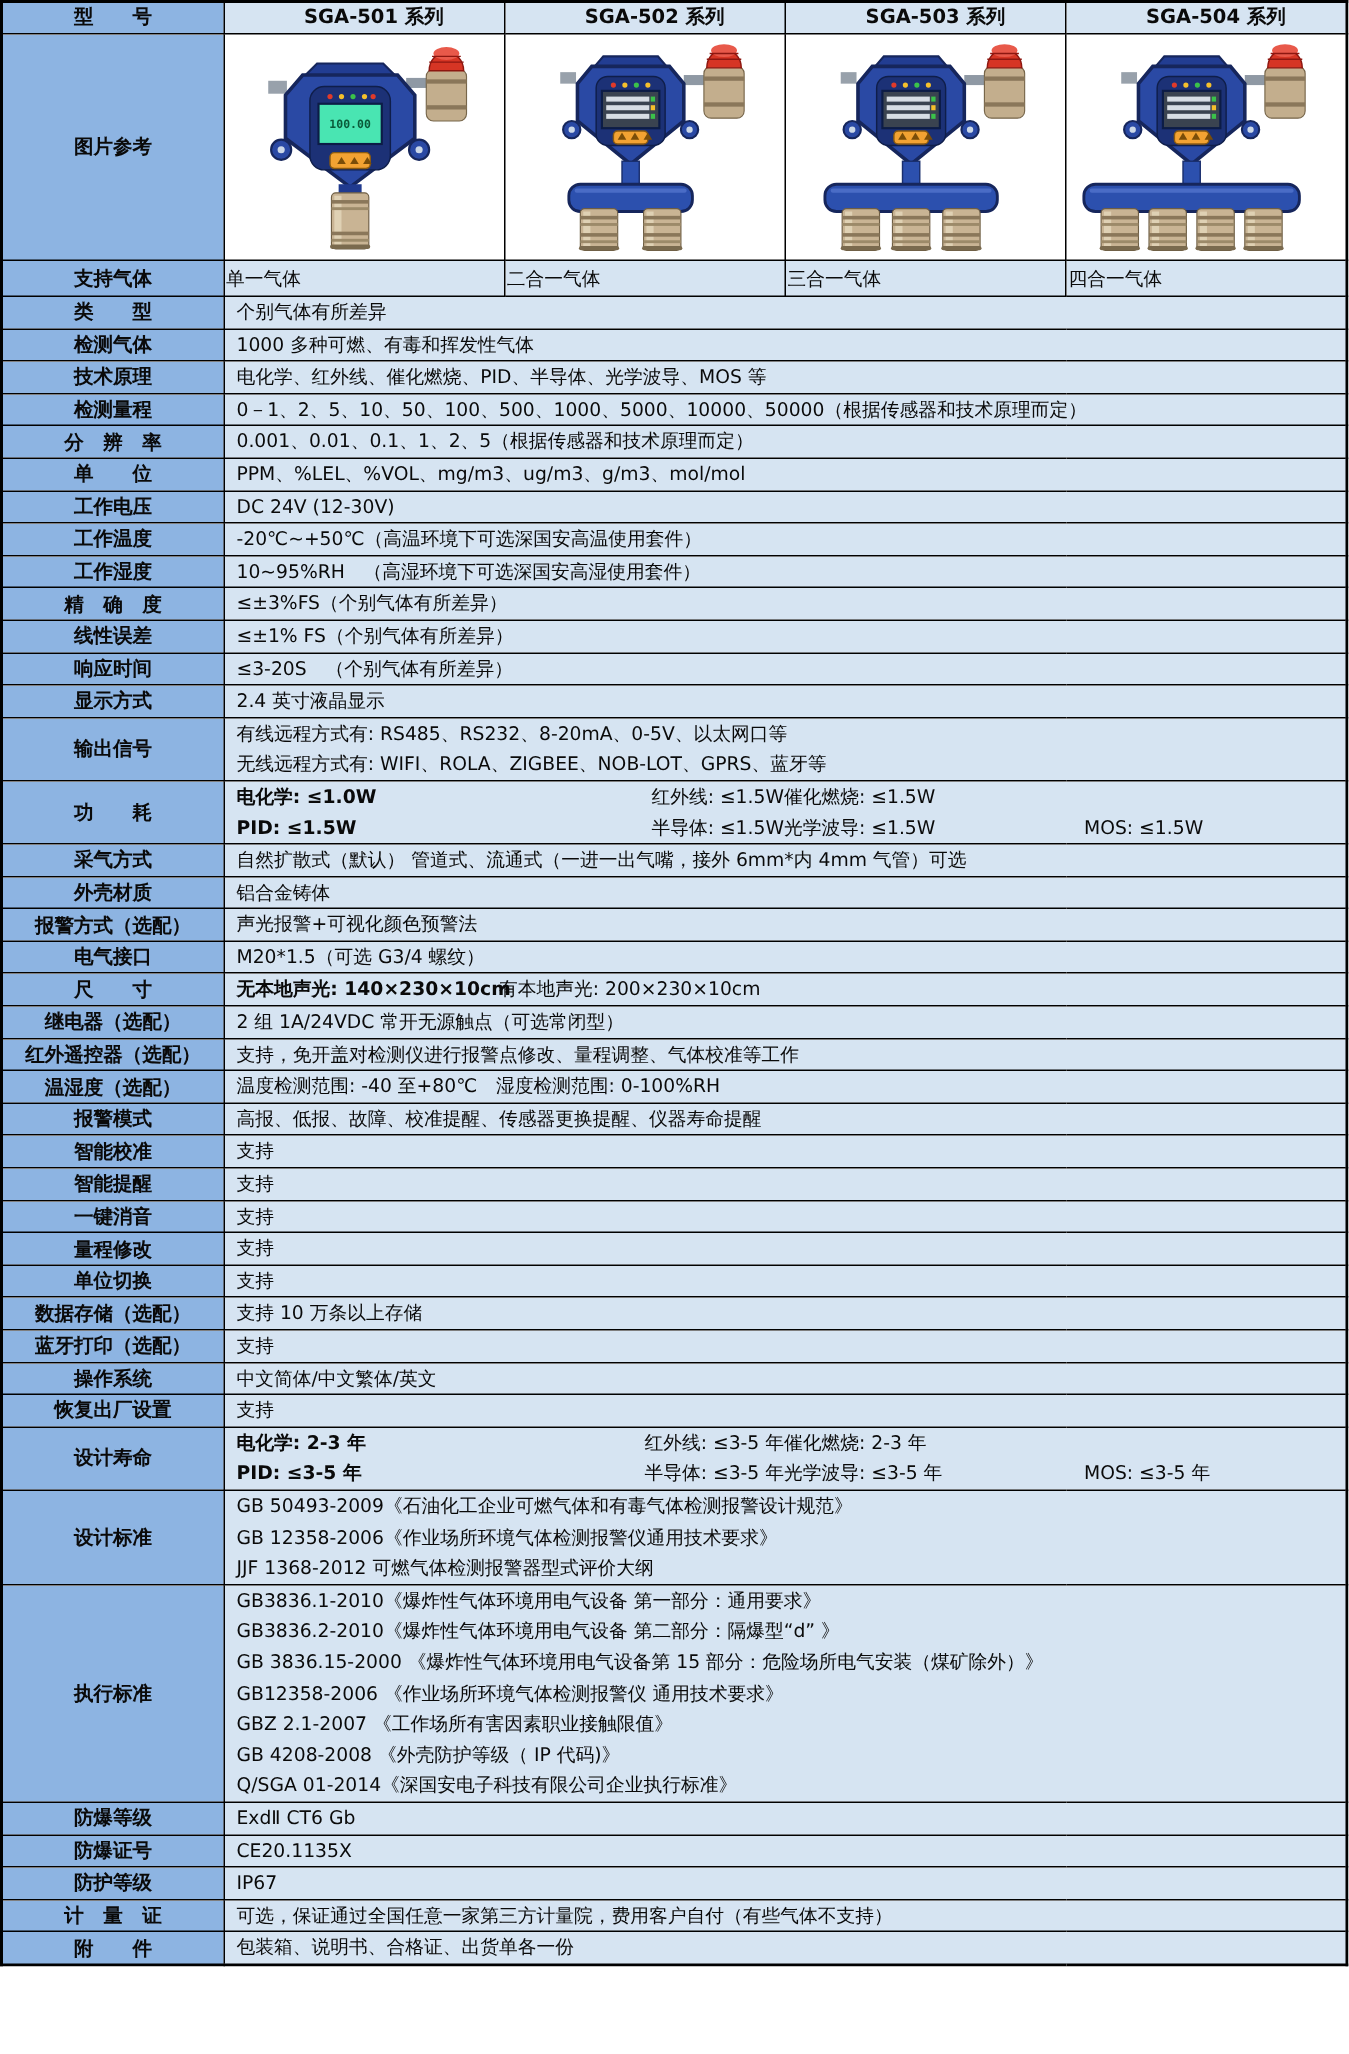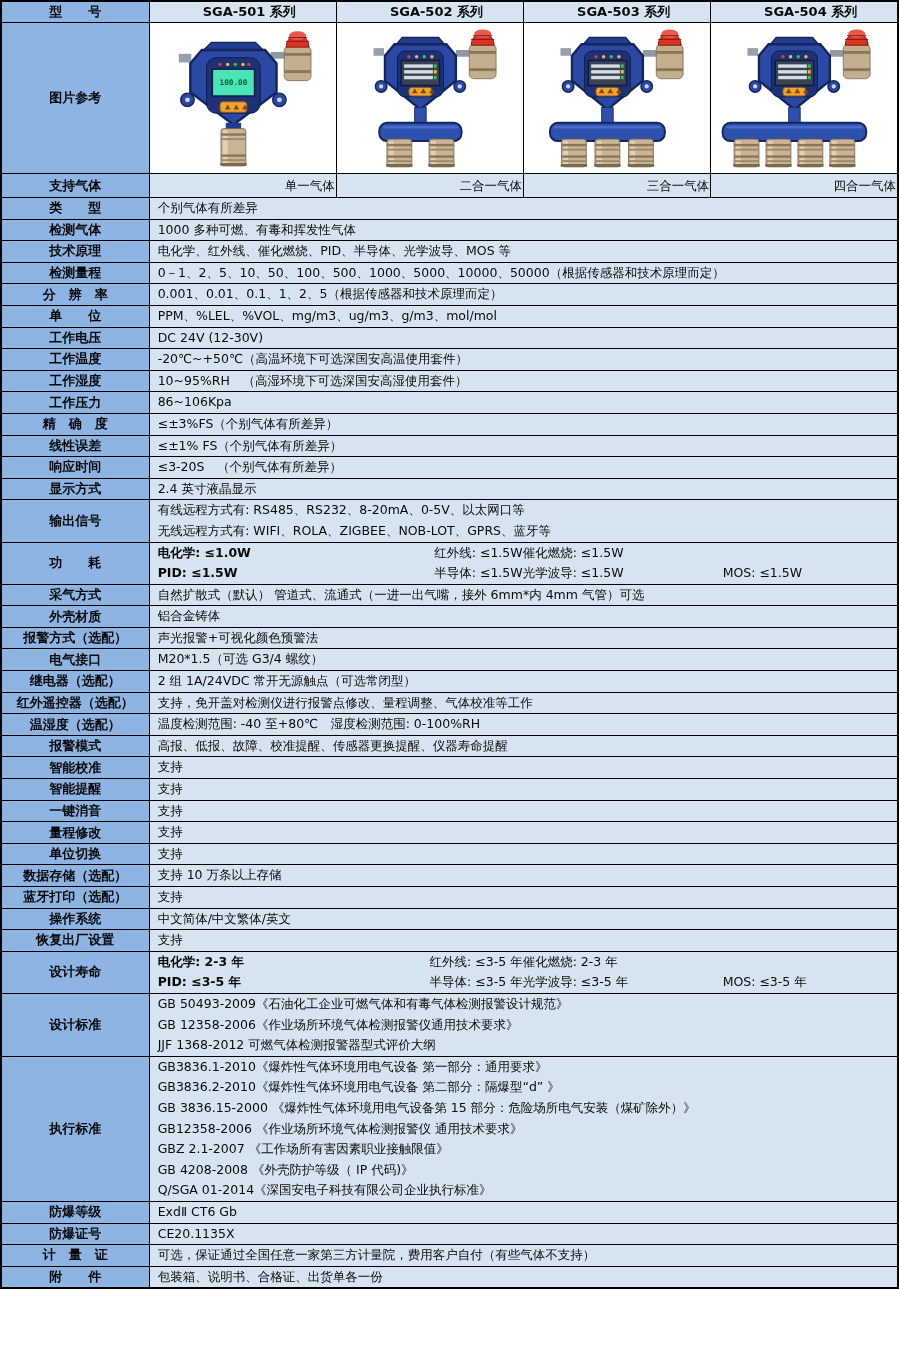--- a/index.html
+++ b/index.html
@@ -8,21 +8,21 @@
   table.t{border-collapse:collapse;table-layout:fixed;width:899px;border:2px solid #000;}
   td{border:1px solid #000;overflow:hidden;}
   col.c0{width:148px;}
   col.c1,col.c2,col.c3,col.c4{width:187px;}
   td.lbl{background:var(--label-bg,#8DB4E2);text-align:center;vertical-align:middle;
          font-weight:bold;font-size:13px;padding:0 2px;white-space:nowrap;}
   td.model{background:var(--value-bg,#D6E4F2);text-align:center;font-weight:bold;
            font-size:13px;height:18px;line-height:18px;white-space:nowrap;padding-left:14px;}
   tr.hdr td.lbl{height:18px;line-height:18px;}
   td.pic{background:var(--pic-bg,#ffffff);height:150px;text-align:center;vertical-align:middle;padding:0;}
-  td.gas{background:var(--value-bg,#D6E4F2);text-align:right;font-size:12.5px;
+  td.gas{background:var(--value-bg,#D6E4F2);text-align:left;font-size:12.5px;
          height:21px;line-height:21px;white-space:nowrap;}
   td.val{background:var(--value-bg,#D6E4F2);font-size:12.5px;padding:0 4px 0 8px;vertical-align:middle;}
   .line{line-height:20.6px;white-space:nowrap;}
   .seg{display:inline-block;white-space:nowrap;}
   .s0{width:175px;font-weight:bold;}
   .s1{width:190px;text-align:right;}
   .s2{width:200px;}
   .dev{display:inline-block;line-height:0;}
 </style>
 </head>
@@ -339,26 +339,20 @@
             <div class="line">-20℃~+50℃（高温环境下可选深国安高温使用套件）</div>
           </td>
         </tr>
         <tr>
           <td class="lbl">工作湿度</td>
           <td class="val" colspan="4">
             <div class="line">10~95%RH　（高湿环境下可选深国安高湿使用套件）</div>
           </td>
         </tr>
         <tr>
-          <td class="lbl">工作压力</td>
-          <td class="val" colspan="4">
-            <div class="line">86~106Kpa</div>
-          </td>
-        </tr>
-        <tr>
           <td class="lbl">精　确　度</td>
           <td class="val" colspan="4">
             <div class="line">≤±3%FS（个别气体有所差异）</div>
           </td>
         </tr>
         <tr>
           <td class="lbl">线性误差</td>
           <td class="val" colspan="4">
             <div class="line">≤±1% FS（个别气体有所差异）</div>
           </td>
@@ -404,20 +398,26 @@
         <tr>
           <td class="lbl">报警方式（选配）</td>
           <td class="val" colspan="4">
             <div class="line">声光报警+可视化颜色预警法</div>
           </td>
         </tr>
         <tr>
           <td class="lbl">电气接口</td>
           <td class="val" colspan="4">
             <div class="line">M20*1.5（可选 G3/4 螺纹）</div>
+          </td>
+        </tr>
+        <tr>
+          <td class="lbl">尺　　寸</td>
+          <td class="val" colspan="4">
+            <div class="line"><span class="seg s0">无本地声光: 140×230×10cm</span><span class="seg">有本地声光: 200×230×10cm</span></div>
           </td>
         </tr>
         <tr>
           <td class="lbl">继电器（选配）</td>
           <td class="val" colspan="4">
             <div class="line">2 组 1A/24VDC 常开无源触点（可选常闭型）</div>
           </td>
         </tr>
         <tr>
           <td class="lbl">红外遥控器（选配）</td>
@@ -524,20 +524,26 @@
             <div class="line">ExdⅡ CT6 Gb</div>
           </td>
         </tr>
         <tr>
           <td class="lbl">防爆证号</td>
           <td class="val" colspan="4">
             <div class="line">CE20.1135X</div>
           </td>
         </tr>
         <tr>
+          <td class="lbl">防护等级</td>
+          <td class="val" colspan="4">
+            <div class="line">IP67</div>
+          </td>
+        </tr>
+        <tr>
           <td class="lbl">计　量　证</td>
           <td class="val" colspan="4">
             <div class="line">可选，保证通过全国任意一家第三方计量院，费用客户自付（有些气体不支持）</div>
           </td>
         </tr>
         <tr>
           <td class="lbl">附　　件</td>
           <td class="val" colspan="4">
             <div class="line">包装箱、说明书、合格证、出货单各一份</div>
           </td>

